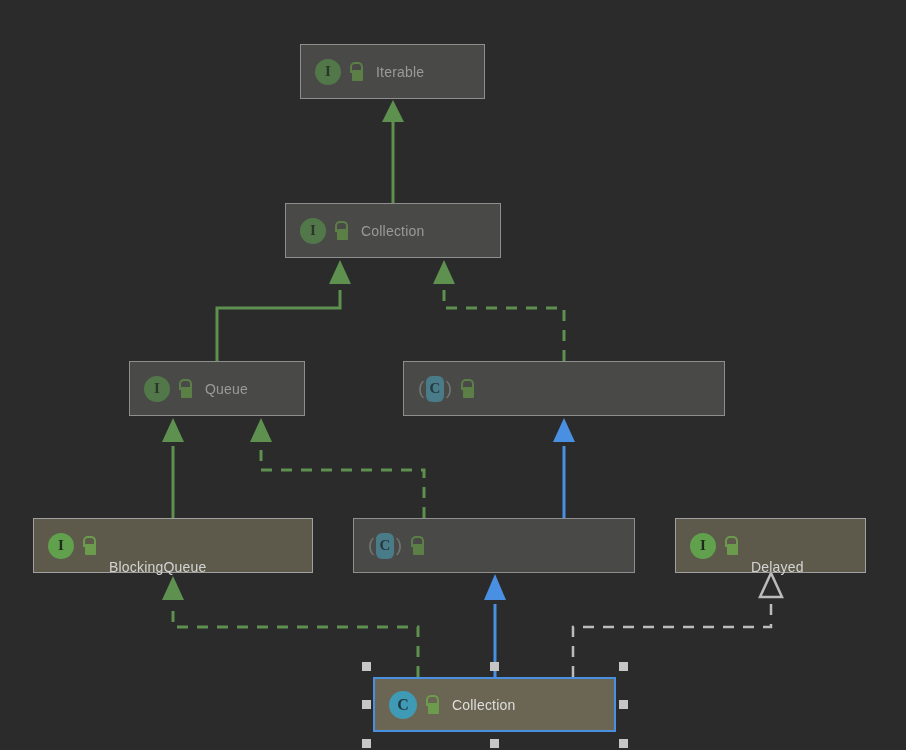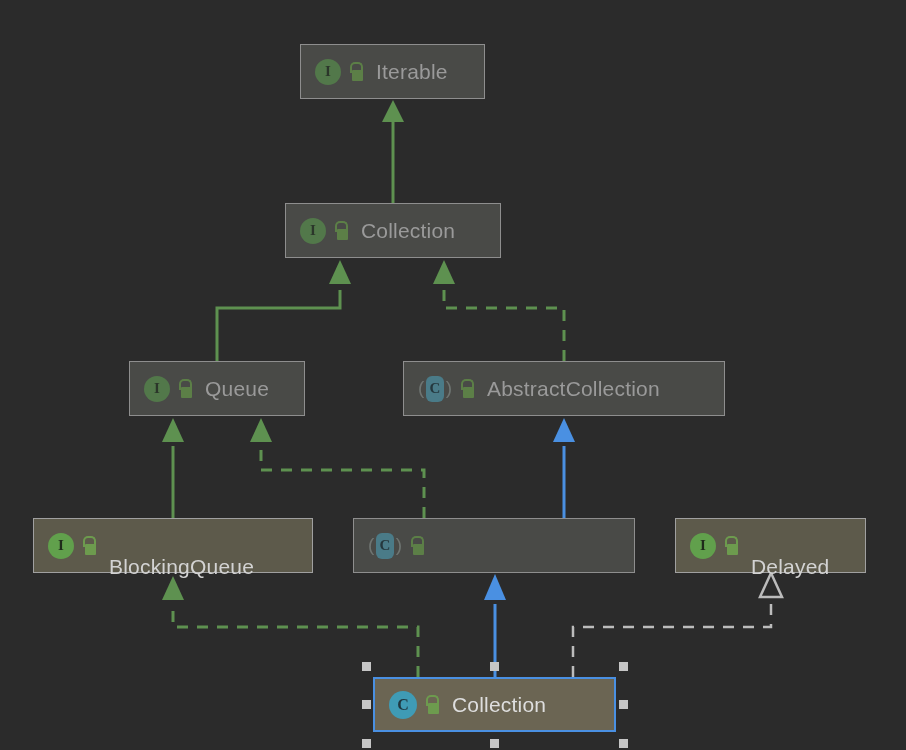--- a/index.html
+++ b/index.html
@@ -138,21 +138,21 @@
     top: 8px;
     width: 11px;
     height: 11px;
     background: #6d9b4e;
     border-radius: 1px;
   }
   .ico-lock.faded .shackle { border-color: #5c7f47; }
   .ico-lock.faded .bodyl { background: #5c7f47; }
   .node-label {
     margin-left: 12px;
-    font-size: 21px;
+    font-size: 14px;
     letter-spacing: 0.2px;
     white-space: nowrap;
   }
   .lbl-dim    { color: #9a9a9a; }
   .lbl-bright { color: #d3d3d3; margin-top: 43px; }
   .lbl-sel    { color: #dedede; }
   .handle {
     position: absolute;
     width: 9px;
     height: 9px;
@@ -249,21 +249,20 @@
   <div class="node dim" style="left:403px; top:361px; width:322px; height:55px;">
     <span class="ico-abstract">
       <span class="paren l">(</span>
       <span class="body">C</span>
       <span class="paren r">)</span>
     </span>
     <span class="ico-lock faded">
       <span class="shackle"></span>
         <span class="bodyl"></span>
     </span>
-    <span class="node-label lbl-dim">AbstractCollection</span>
   </div>
 
   <div class="node highlight" style="left:33px; top:518px; width:280px; height:55px;">
     <span class="node-icon-wrap">
       <span class="ico-interface bright">I</span>
     </span>
     <span class="ico-lock">
       <span class="shackle"></span>
         <span class="bodyl"></span>
     </span>

